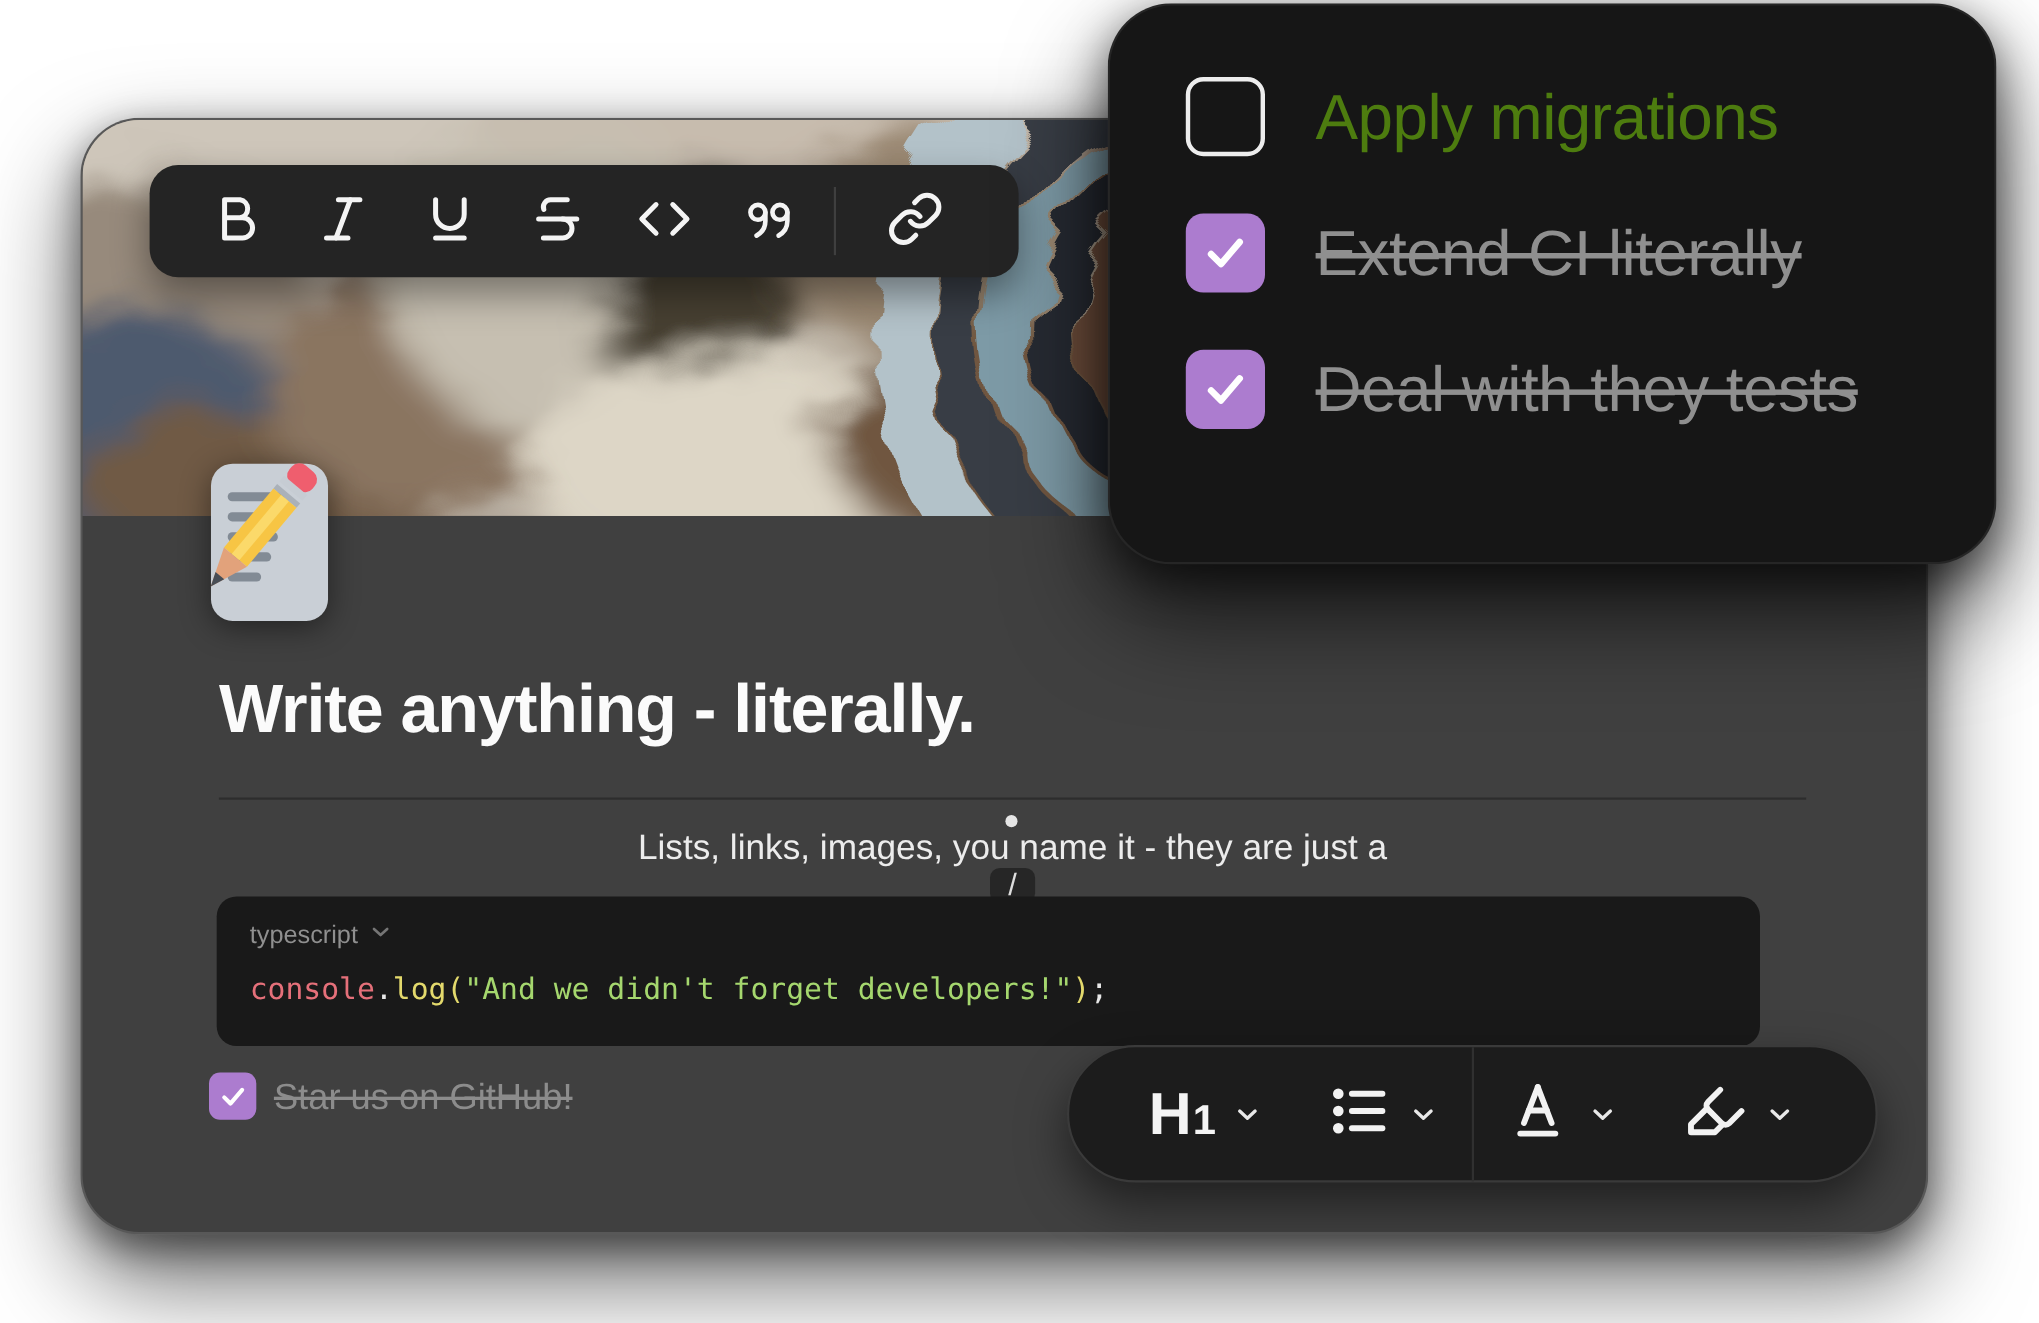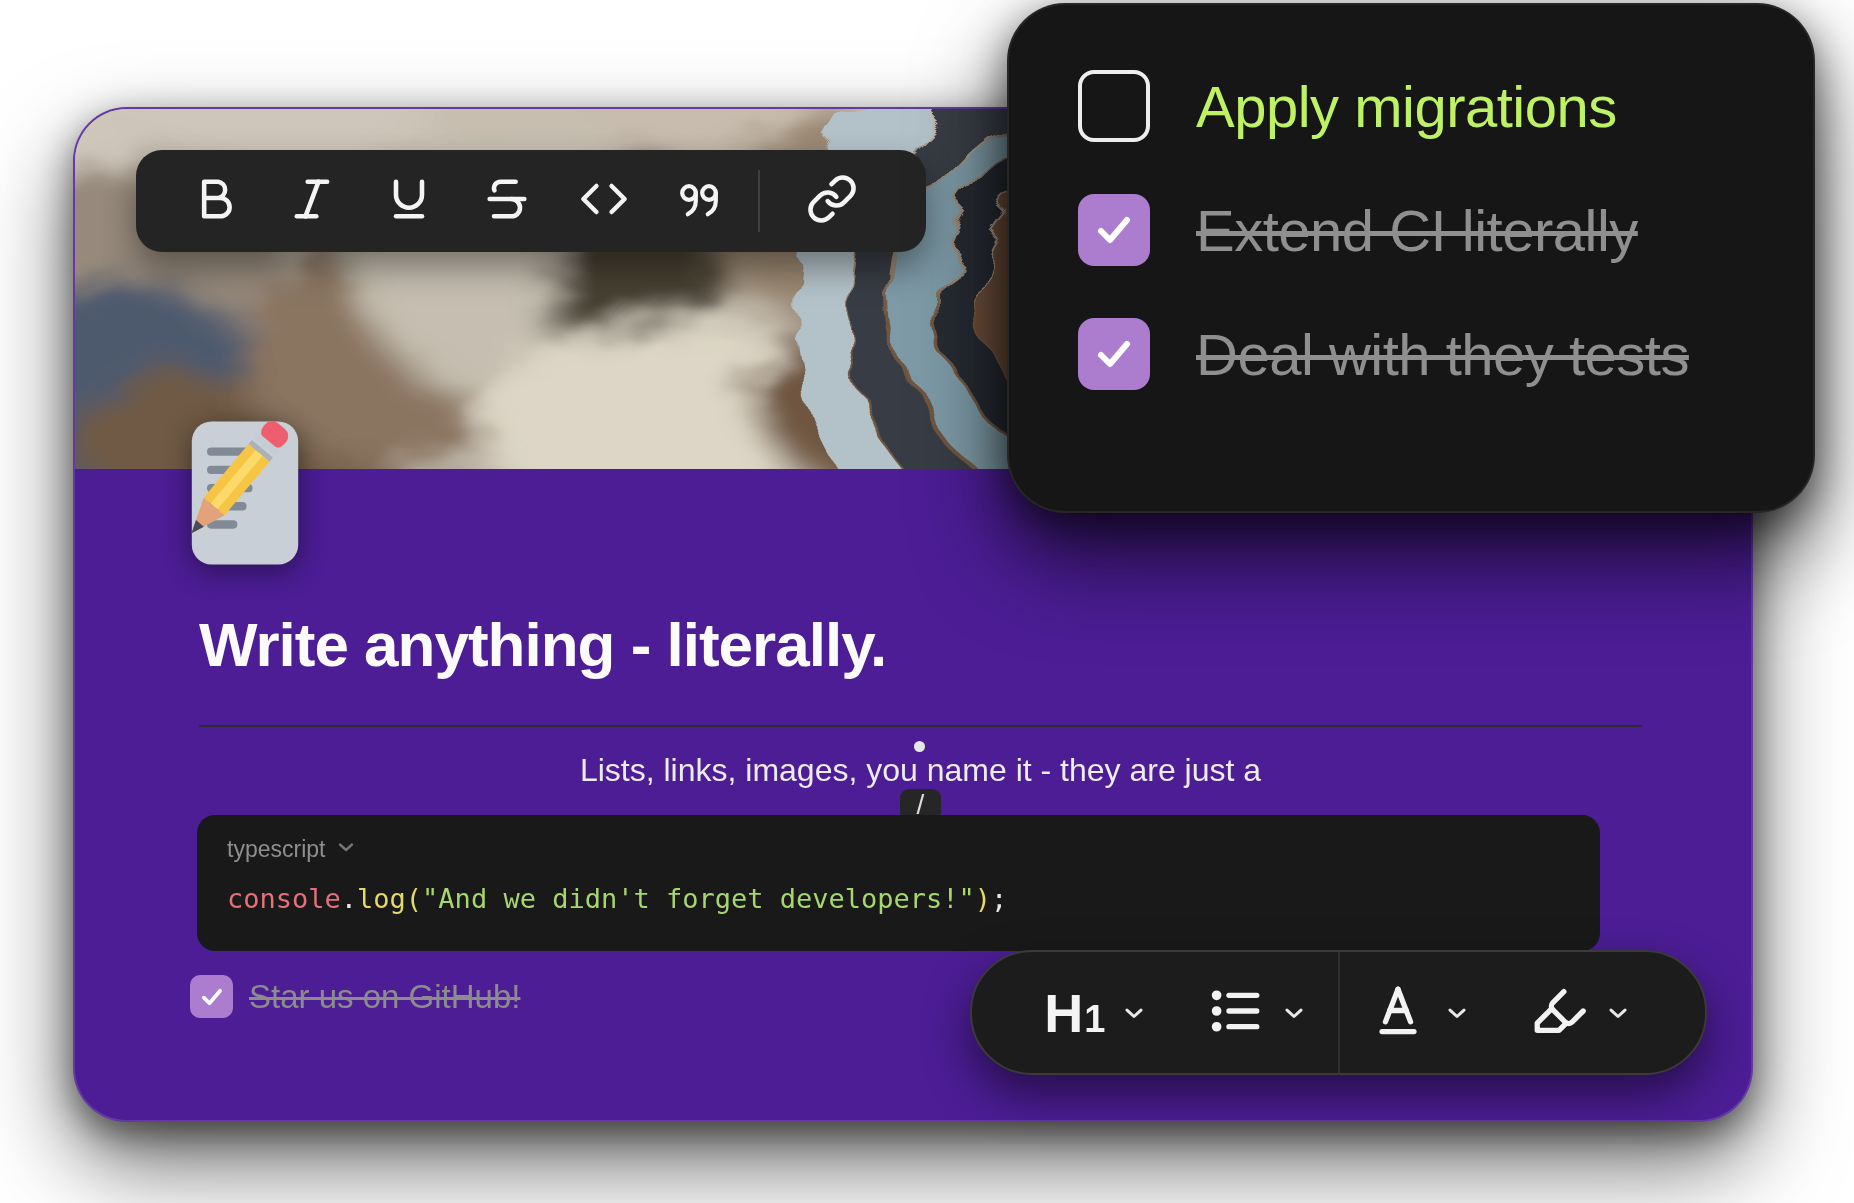--- a/index.html
+++ b/index.html
@@ -3,21 +3,21 @@
 <meta charset="utf-8">
 <style>
   * { margin:0; padding:0; box-sizing:border-box; }
   html,body { background:#ffffff; }
   body { font-family:"Liberation Sans", sans-serif; }
   .stage { position:relative; width:1854px; height:1203px; background:#ffffff; overflow:hidden; }
 
   
   .main-card {
     position:absolute; left:73px; top:107px; width:1680px; height:1015px;
-    background:#4c1d95; border:2px solid rgba(255,255,255,0.13); border-radius:54px;
+    background:#404040; border:2px solid rgba(255,255,255,0.13); border-radius:54px;
     box-shadow:0 40px 90px rgba(0,0,0,0.60), 0 12px 34px rgba(0,0,0,0.45);
   }
   .cover {
     position:absolute; left:0; top:0; width:100%; height:360px;
     border-radius:52px 52px 0 0; overflow:hidden;
   }
   .cover svg { display:block; width:100%; height:100%; }
 
   
   .fmt-toolbar {
@@ -99,21 +99,21 @@
   .cl-row { position:absolute; left:69px; display:flex; align-items:center; gap:46px; }
   .cl-row.r0 { top:65px; } .cl-row.r1 { top:189px; } .cl-row.r2 { top:313px; }
   .cl-box {
     width:72px; height:72px; border-radius:16px; flex:none; cursor:pointer;
     display:flex; align-items:center; justify-content:center;
   }
   .cl-box.unchecked { background:transparent; border:4px solid #ededed; }
   .cl-box.checked   { background:#ac7ccf; }
   .cl-box svg { width:48px; height:48px; stroke:#ffffff; stroke-width:3; fill:none; stroke-linecap:round; stroke-linejoin:round; }
   .cl-label { font-size:58px; letter-spacing:-0.5px; white-space:nowrap; }
-  .cl-label.plain  { color:#bef264; }
+  .cl-label.plain  { color:#4d7c0f; }
   .cl-label.struck { color:#8f8f8f; text-decoration:line-through; text-decoration-thickness:5px; }
 </style>
 </head>
 <body>
 
 <div class="stage">
 
   <div class="main-card">
 
     <div class="cover">

